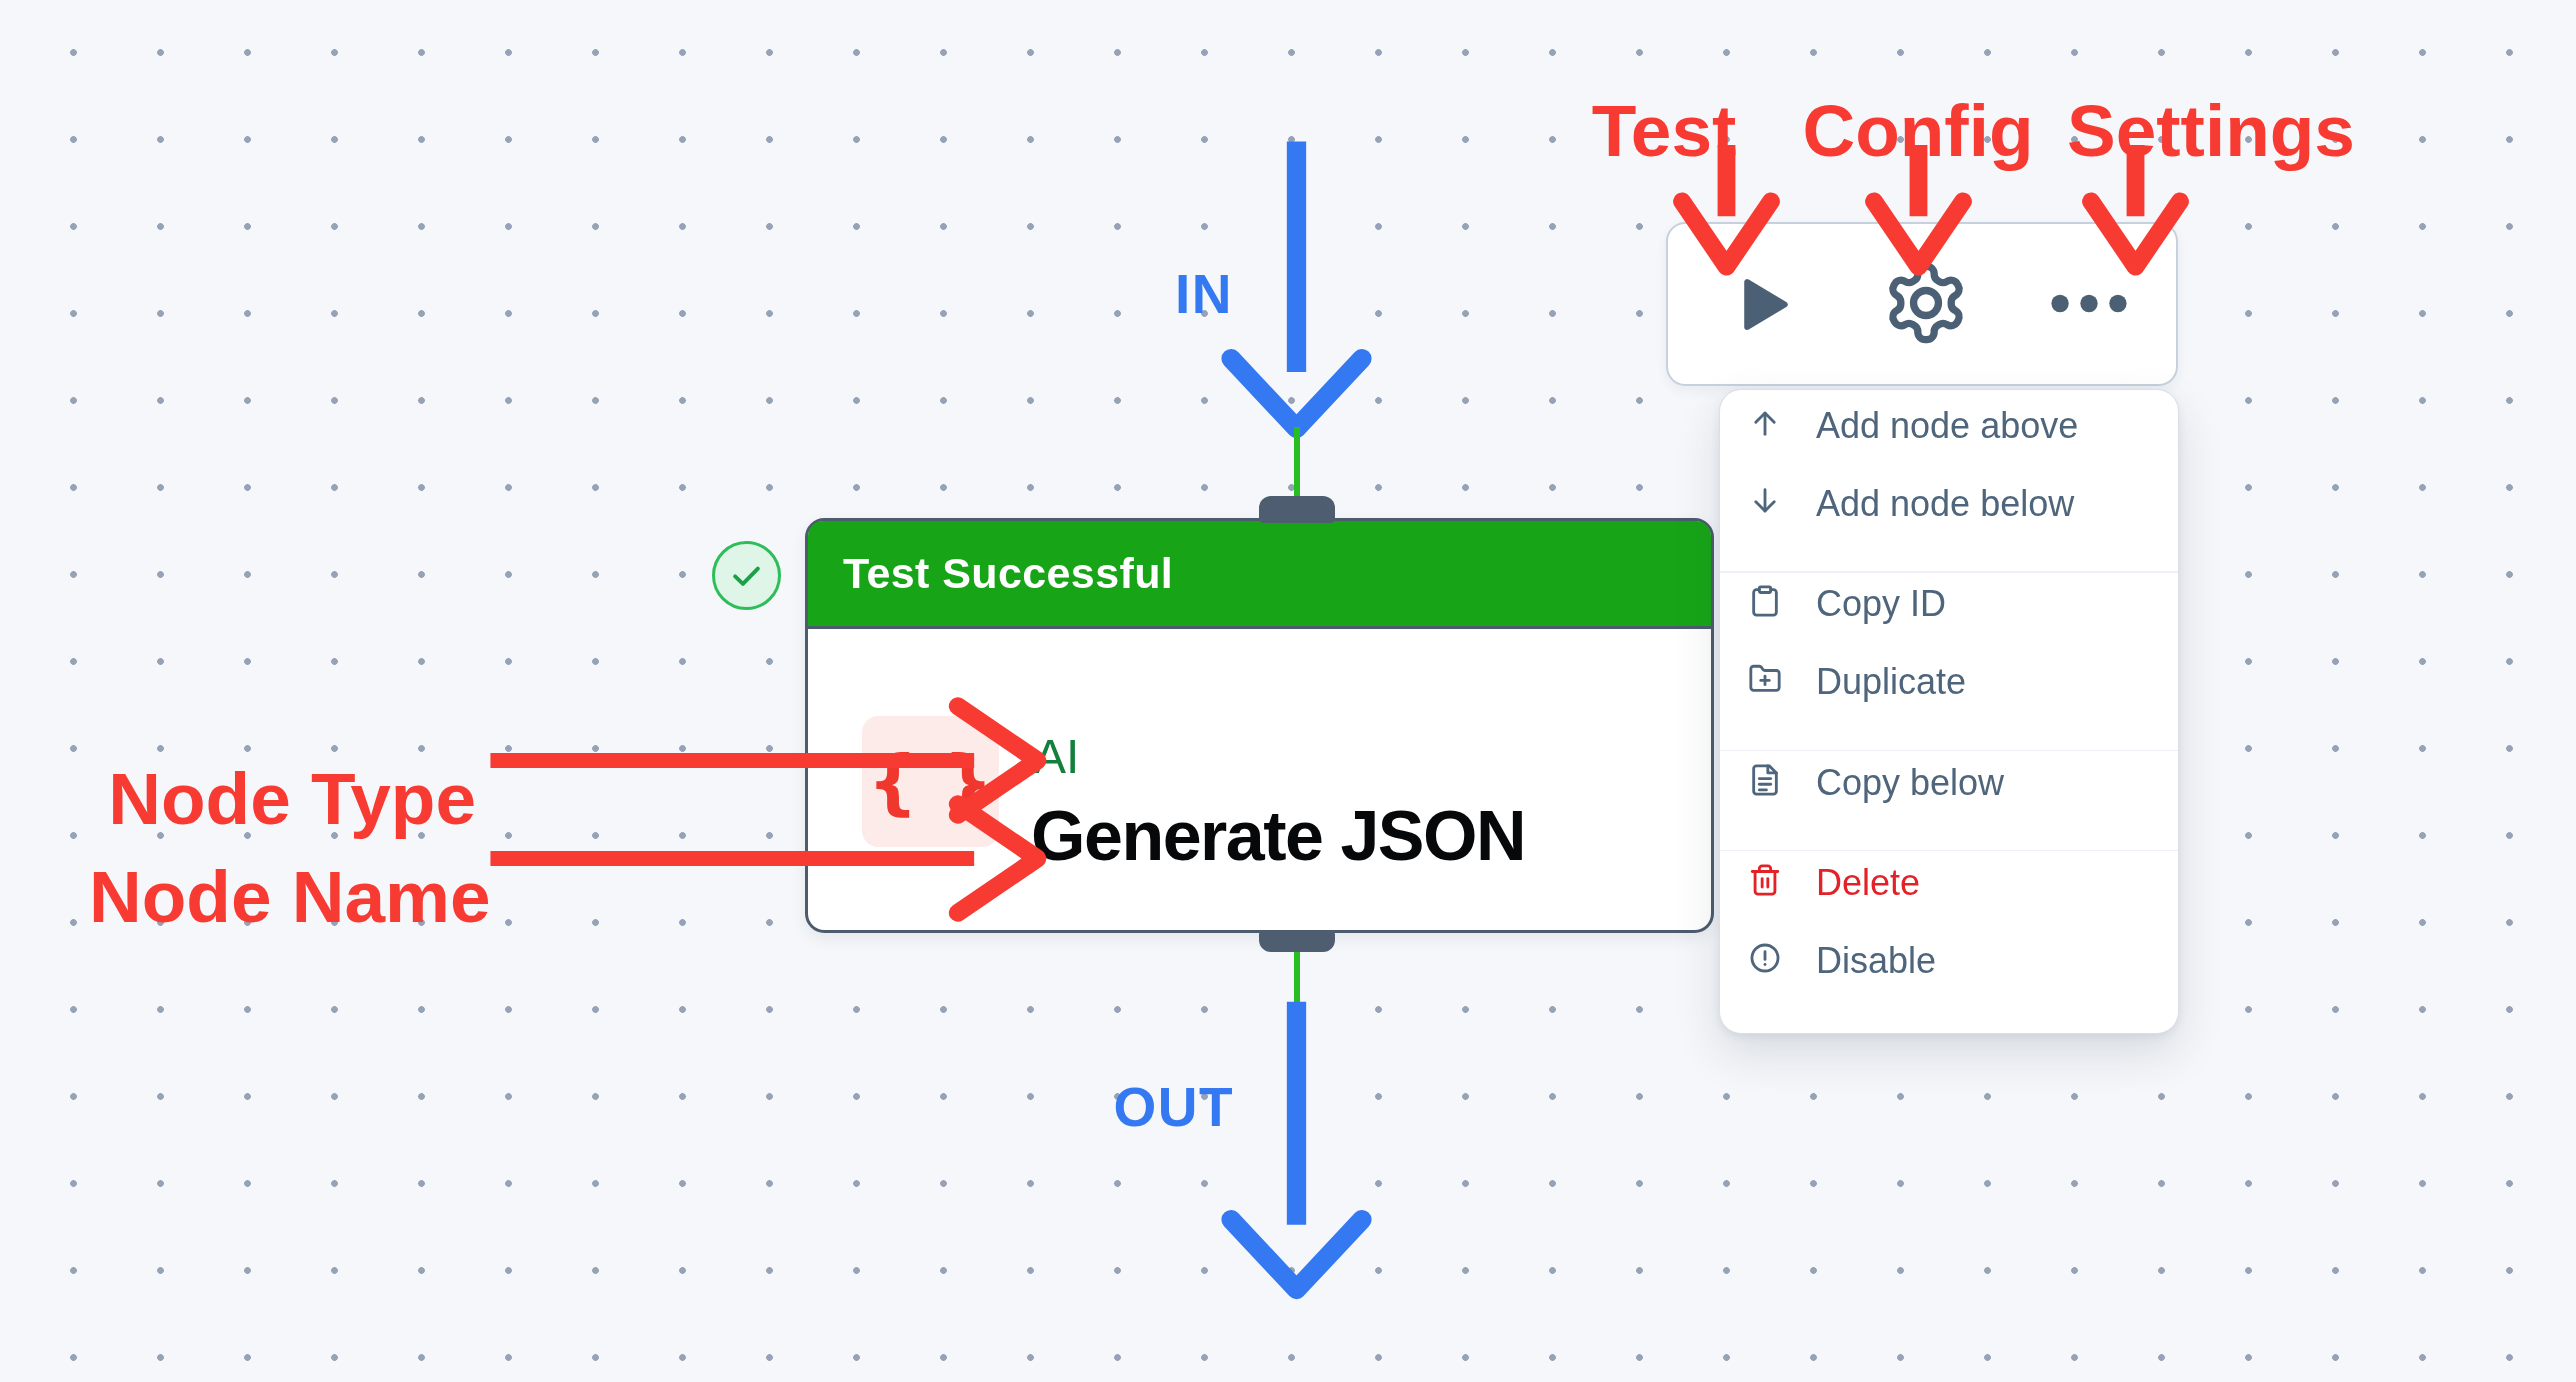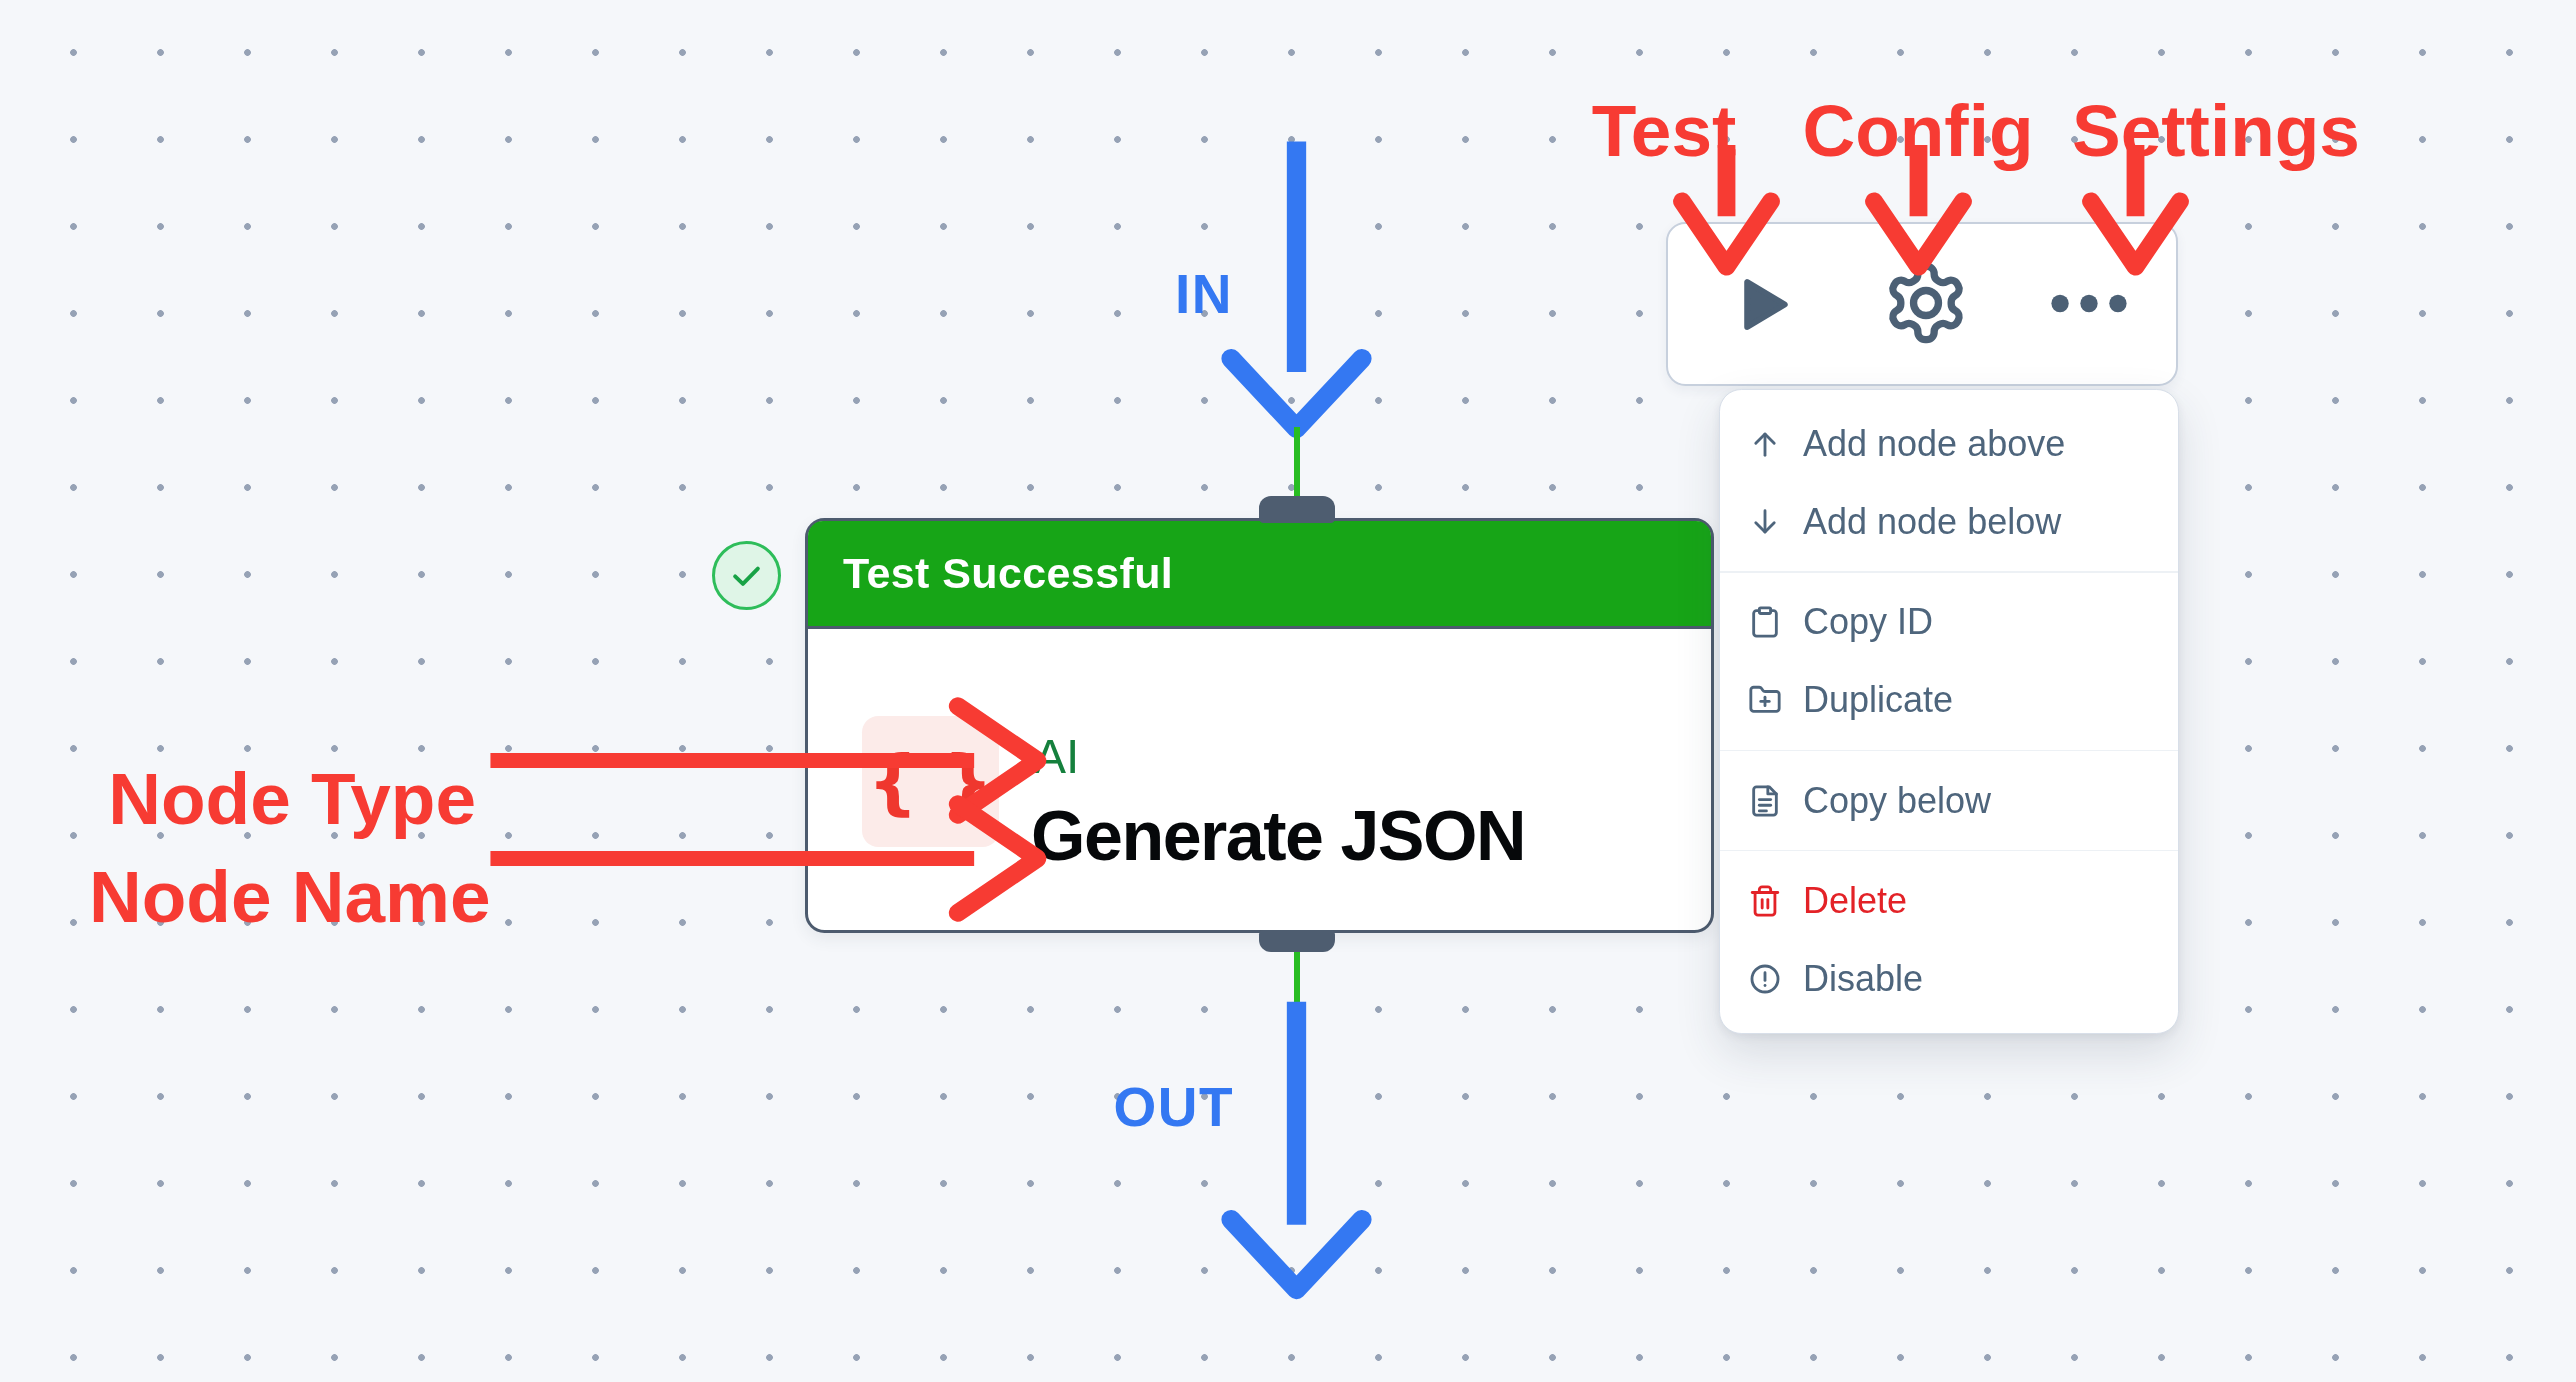--- a/index.html
+++ b/index.html
@@ -58,22 +58,22 @@
   .toolbar .tbtn{position:absolute;display:flex;align-items:center;justify-content:center;}
 
   
   .menu{
     left:1719px;top:389px;width:460px;
     background:#ffffff;border:1.5px solid #d8dfe9;border-radius:22.3px;box-sizing:border-box;
     padding:15px 0;
     box-shadow:0 19.4px 45px rgba(40,55,80,0.14),0 3px 9px rgba(40,55,80,0.08);
   }
   .menu-item{
-    display:flex;align-items:center;height:78px;padding-left:27px;
-    color:#4e657c;font-size:36px;gap:20px;cursor:default;
+    display:flex;align-items:flex-start;height:78px;padding-left:27px;
+    color:#4e657c;font-size:36px;gap:33px;cursor:default;
   }
   .menu-item .mi-icon{width:36px;height:36px;flex:0 0 36px;display:flex;align-items:center;justify-content:center;}
   .menu-item.danger{color:#e32227;}
   .menu-divider{height:1.5px;background:#edf1f5;margin:10.4px 0;}
 
   
   .ann-label{color:#f73b33;font-size:73px;font-weight:700;line-height:80px;white-space:nowrap;z-index:20;margin-top:40px;}
   .ann{z-index:20;}
   svg{display:block;}
 </style>
@@ -209,21 +209,21 @@
             <path d="M12 7.5v5.5"></path>
             <path d="M12 16.6h.01"></path>
           </svg>
       </span>
       <span>Disable</span>
     </div>
   </div>
 
   <div class="abs ann-label" style="left:1545px;top:51px;width:238px;text-align:center;">Test</div>
   <div class="abs ann-label" style="left:1799px;top:51px;width:238px;text-align:center;">Config</div>
-  <div class="abs ann-label" style="left:2067px;top:51px;width:298px;text-align:center;">Settings</div>
+  <div class="abs ann-label" style="left:2067px;top:51px;width:298px;">Settings</div>
 
   <svg class="abs ann" style="left:1656px;top:140px;" width="141" height="139" viewBox="0 0 190 186">
     <line x1="95" y1="6" x2="95" y2="102" stroke="#f73b33" stroke-width="24"></line>
     <path d="M35 82 L95 170 L155 82" fill="none" stroke="#f73b33" stroke-width="24" stroke-linecap="round" stroke-linejoin="round"></path>
   </svg>
   <svg class="abs ann" style="left:1848px;top:140px;" width="141" height="139" viewBox="0 0 190 186">
     <line x1="95" y1="6" x2="95" y2="102" stroke="#f73b33" stroke-width="24"></line>
     <path d="M35 82 L95 170 L155 82" fill="none" stroke="#f73b33" stroke-width="24" stroke-linecap="round" stroke-linejoin="round"></path>
   </svg>
   <svg class="abs ann" style="left:2065px;top:140px;" width="141" height="139" viewBox="0 0 190 186">

